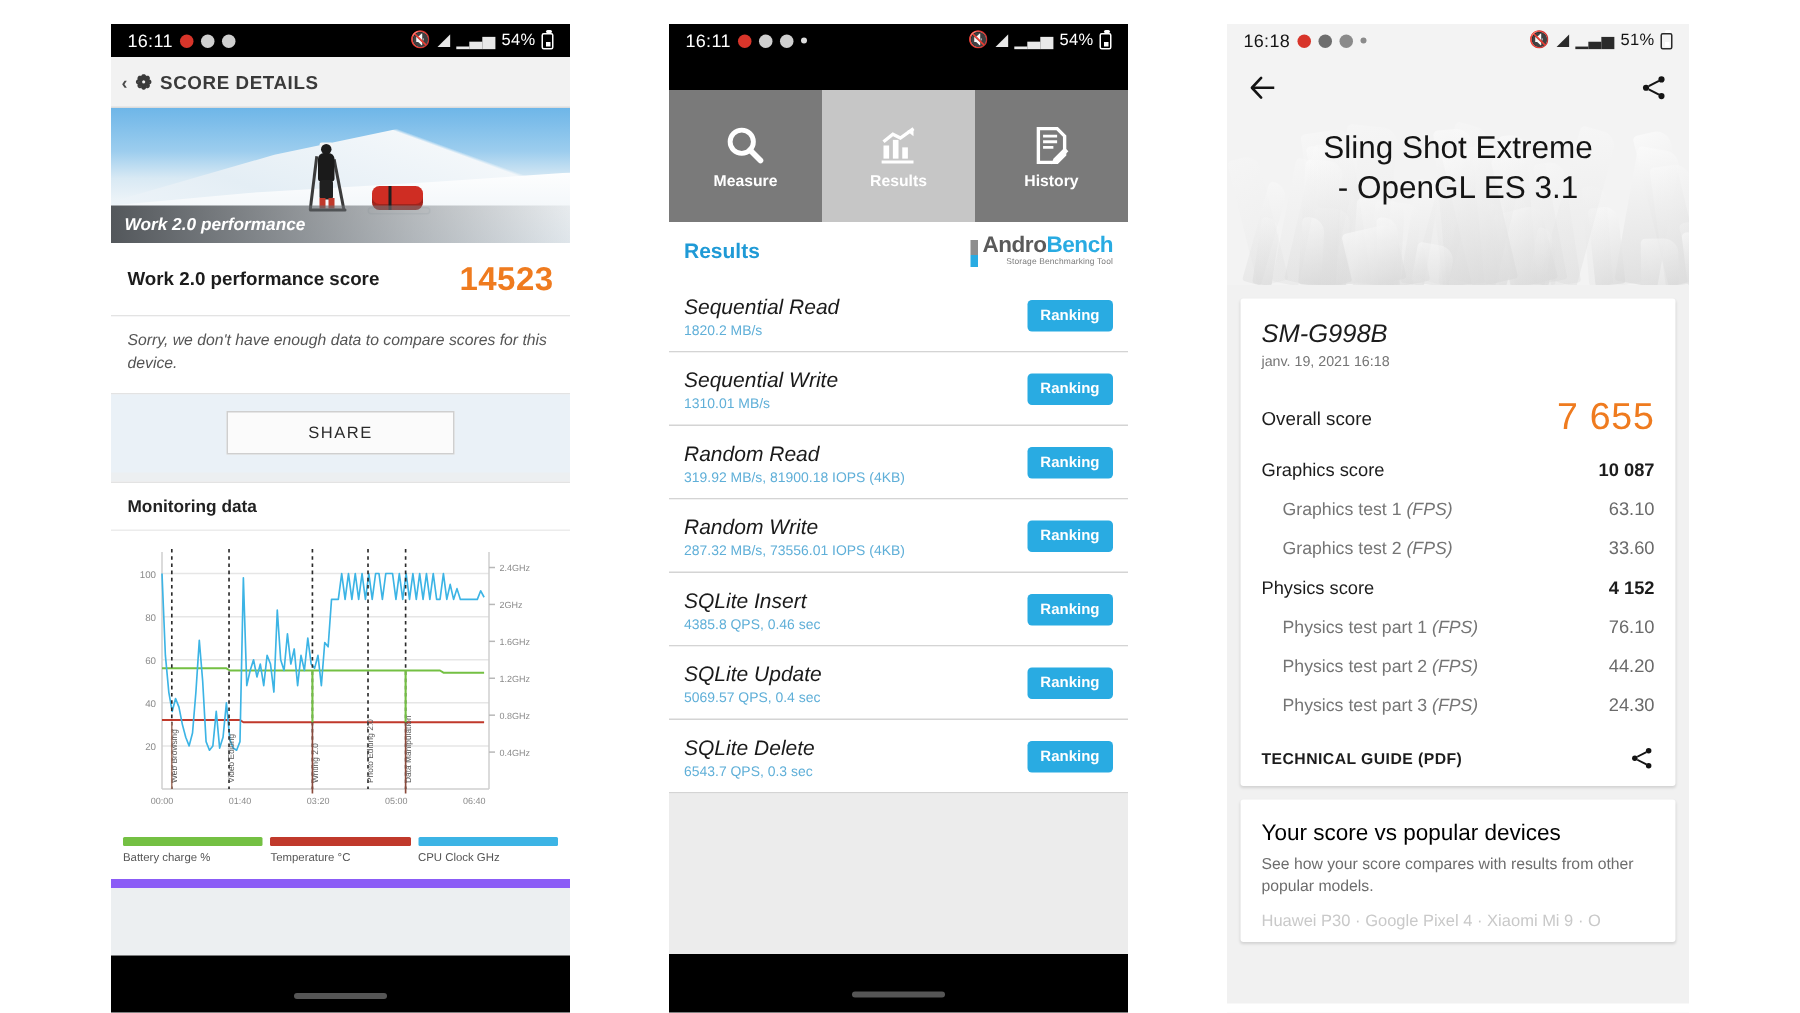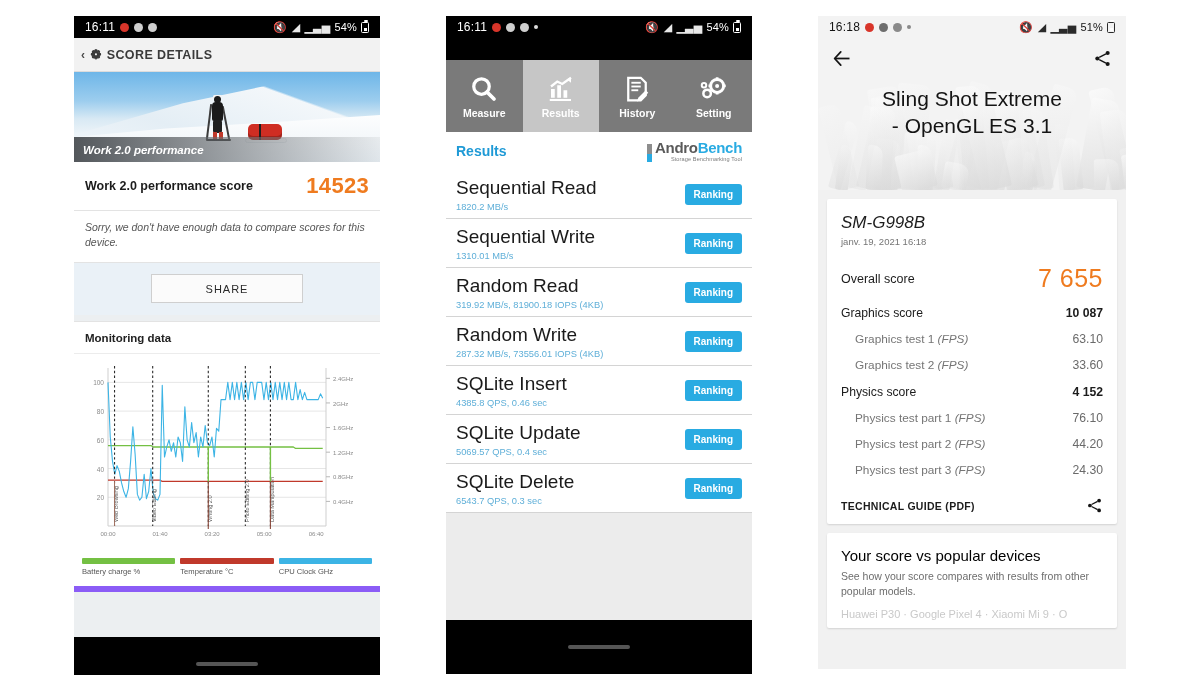--- a/index.html
+++ b/index.html
@@ -103,41 +103,41 @@
 
   .mon-card { background:#fff; margin-top: 6px; border-top:1px solid #e3e3e3; border-bottom:6px solid #8b5cf6; }
   .mon-title { padding: 10px 11px 9px 11px; font-size:11.5px; font-weight:700; color:#222; border-bottom:1px solid #ececec; }
   .chart-area { position:relative; height: 200px; padding: 6px 8px 0 8px; }
   .legend { display:flex; gap: 5px; padding: 4px 8px 10px 8px; }
   .leg { flex:1; }
   .leg-bar { height: 6px; border-radius:1px; }
   .leg-txt { margin-top: 3px; font-size: 7.6px; color:#555; }
 
   
-  .ab-tabs { display:flex; height: 72px; }
+  .ab-tabs { display:flex; height: 88px; }
   .ab-tab { flex:1; background:#7a7a7a; color:#fff; display:flex; flex-direction:column; align-items:center; justify-content:center; gap:3px; }
   .ab-tab.active { background:#c6c6c6; }
   .ab-tab-label { font-size: 10.5px; font-weight:700; }
   .ab-tab svg { display:block; }
 
   .ab-head { height: 38px; display:flex; align-items:center; justify-content:space-between; padding: 0 10px; background:#fff; }
   .ab-head-title { font-size: 14px; font-weight:700; color:#1f9ad6; }
   .ab-logo { display:flex; align-items:flex-end; gap:3px; }
   .ab-logo-bar { width: 5px; height: 18px; background: linear-gradient(180deg,#8e8e8e 0 55%, #29abe2 55% 100%); }
   .ab-logo-txt { font-size: 15px; font-weight:700; color:#5a5a5a; letter-spacing:-.3px; line-height:1; }
   .ab-logo-txt .b { color:#29abe2; }
   .ab-logo-sub { font-size: 5.6px; color:#7b7b7b; letter-spacing:.1px; text-align:right; margin-top:1px; }
 
   .ab-list { background:#ececec; }
   .ab-row {
     background:#fff; border-bottom:1px solid #d4d4d4;
     height: 49px; display:flex; align-items:center; justify-content:space-between;
     padding: 0 10px;
   }
-  .ab-row-name { font-size: 19px; color:#1a1a1a; }
+  .ab-row-name { font-size: 14px; color:#1a1a1a;font-style:italic; }
   .ab-row-sub { font-size: 9.3px; color:#5fafd8; margin-top: 3px; }
   .ab-rank {
     background:#29abe2; color:#fff; font-size:10px; font-weight:700;
     padding: 5px 9px; border-radius: 3px;
   }
   .ab-filler { background:#ececec; height: 107px; }
 
   
   .p3-body { height: 653px; background:#f1f1f1; overflow:hidden; }
   .p3-hero { position:relative; height: 152px; background:#f3f3f3; overflow:hidden; }
@@ -354,35 +354,20 @@
       <div class="ab-tab">
         <svg width="30" height="30" viewBox="0 0 24 24">
           <path d="M5 3 h10 l4 4 v10 l-4 4 H5 z" fill="none" stroke="#fff" stroke-width="1.8"></path>
           <line x1="7.5" y1="7" x2="15" y2="7" stroke="#fff" stroke-width="1.5"></line>
           <line x1="7.5" y1="10" x2="15" y2="10" stroke="#fff" stroke-width="1.5"></line>
           <line x1="7.5" y1="13" x2="13" y2="13" stroke="#fff" stroke-width="1.5"></line>
           <path d="M13 19 l6-6 2 2 -6 6 -3 1 z" fill="#fff"></path>
         </svg>
         <span class="ab-tab-label">History</span>
       </div>
-      <div class="ab-tab">
-        <svg width="30" height="30" viewBox="0 0 24 24">
-          <circle cx="14.5" cy="9.5" r="5.2" fill="none" stroke="#fff" stroke-width="2.4"></circle>
-          <circle cx="14.5" cy="9.5" r="1.6" fill="#fff"></circle>
-          <g stroke="#fff" stroke-width="2.2">
-            <line x1="14.5" y1="2.6" x2="14.5" y2="4.6"></line>
-            <line x1="14.5" y1="14.4" x2="14.5" y2="16.4"></line>
-            <line x1="7.6" y1="9.5" x2="9.6" y2="9.5"></line>
-            <line x1="19.4" y1="9.5" x2="21.4" y2="9.5"></line>
-          </g>
-          <circle cx="6.5" cy="15.5" r="3" fill="none" stroke="#fff" stroke-width="2"></circle>
-          <circle cx="4" cy="9" r="1.8" fill="none" stroke="#fff" stroke-width="1.6"></circle>
-        </svg>
-        <span class="ab-tab-label">Setting</span>
-      </div>
     </div>
 
     <div class="ab-head">
       <span class="ab-head-title">Results</span>
       <div class="ab-logo">
         <div class="ab-logo-bar"></div>
         <div>
           <div class="ab-logo-txt"><span>Andro</span><span class="b">Bench</span></div>
           <div class="ab-logo-sub">Storage Benchmarking Tool</div>
         </div>

